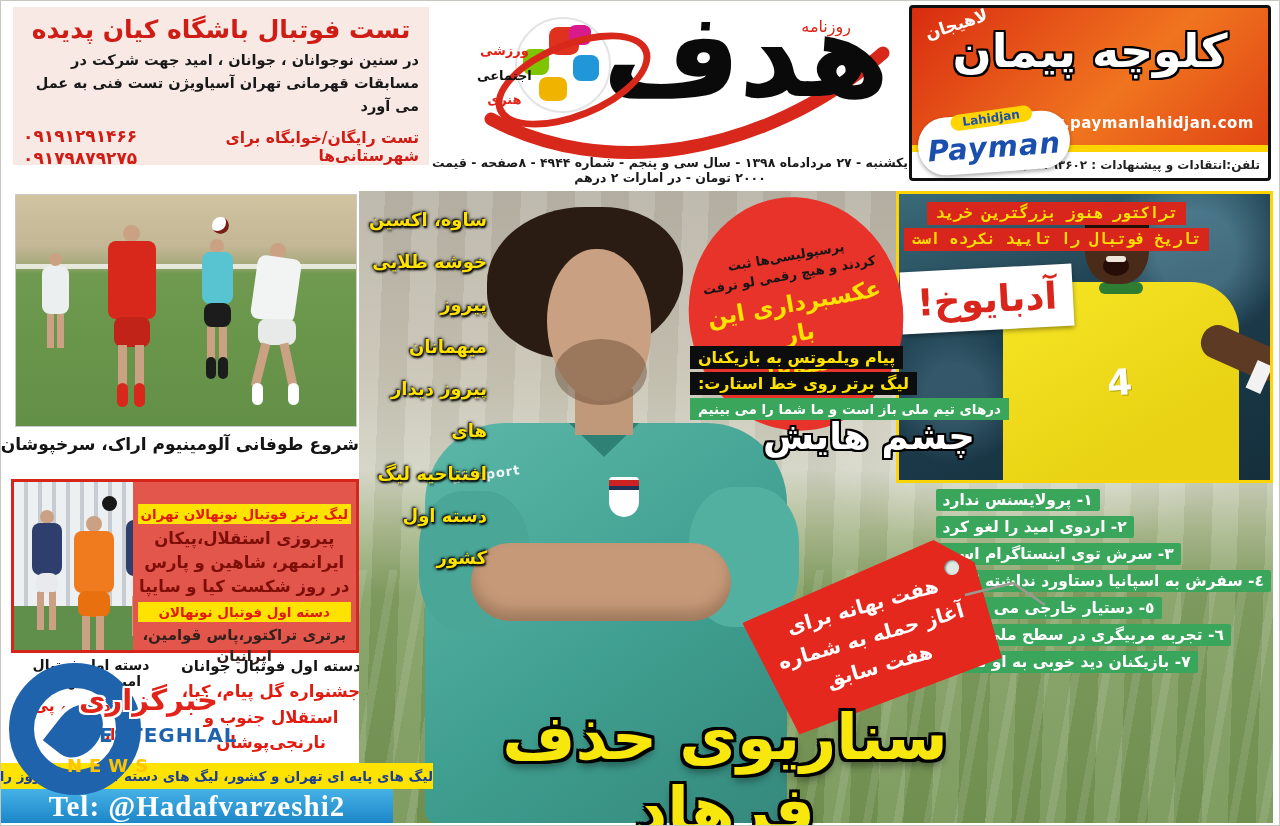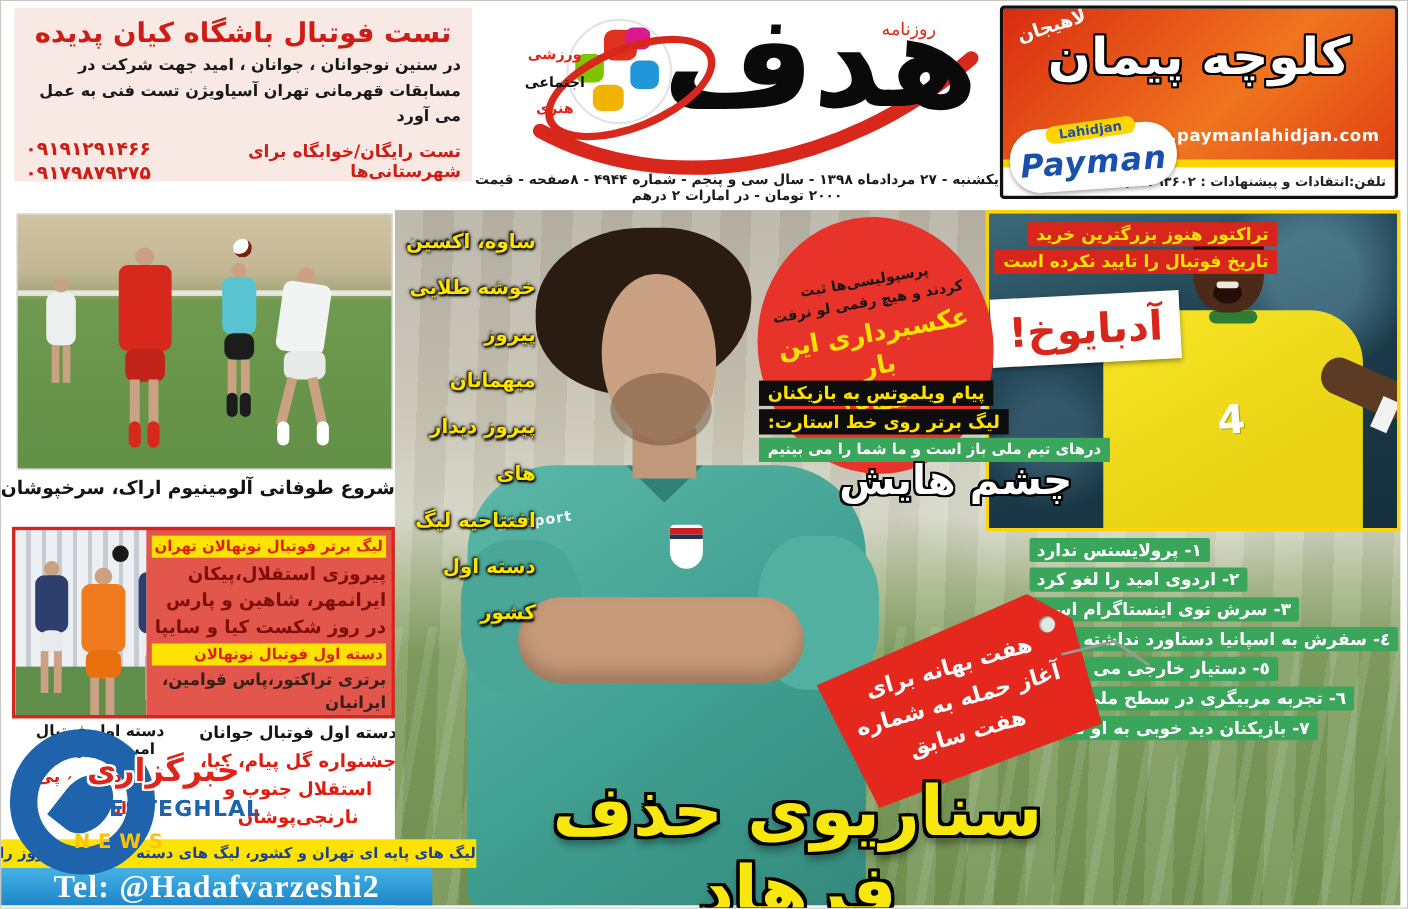--- a/index.html
+++ b/index.html
@@ -82,21 +82,21 @@
   #photo-right .bokeh{position:absolute;inset:0;background:radial-gradient(circle at 80% 20%,rgba(140,200,220,.35) 0 40px,rgba(0,0,0,0) 90px),radial-gradient(circle at 15% 70%,rgba(120,170,190,.25) 0 30px,rgba(0,0,0,0) 70px);}
   .adb-head{left:186px;top:10px;width:64px;height:80px;background:#4a2b1a;border-radius:46% 46% 42% 42%;}
   .adb-hairline{left:186px;top:8px;width:64px;height:26px;background:#241009;border-radius:50% 50% 0 0;}
   .adb-mouth{left:204px;top:62px;width:26px;height:20px;background:#260d07;border-radius:50%;}
   .adb-teeth{left:207px;top:62px;width:20px;height:6px;background:#efe7da;border-radius:3px;}
   .adb-body{left:104px;top:88px;width:236px;height:210px;background:linear-gradient(150deg,#f7e625,#e8d213 70%);border-radius:36px 48px 0 0;}
   .adb-trim{left:200px;top:88px;width:44px;height:12px;background:#2e7d32;border-radius:6px;}
   .adb-arm{left:300px;top:142px;width:86px;height:34px;background:#5c3a24;border-radius:16px;transform:rotate(24deg);}
   .adb-band{left:352px;top:168px;width:16px;height:30px;background:#f2f2f2;transform:rotate(24deg);}
   .adb-num{left:208px;top:168px;color:#ffffff;font-size:36px;font-weight:900;transform:rotate(-4deg);text-shadow:1px 1px 0 #b5a40a;}
-  #rb-strips{left:5px;top:8px;display:flex;flex-direction:column;align-items:flex-start;gap:3px;z-index:3;}
+  #rb-strips{left:5px;top:8px;display:flex;flex-direction:column;align-items:center;gap:3px;z-index:3;font-family:Liberation Mono, monospace;}
   #rb-strips .s{background:#d8261c;color:#ffe300;font-size:15.5px;font-weight:900;padding:2px 8px;white-space:nowrap;}
   #rb-name{left:2px;top:74px;width:172px;height:62px;background:#fff;transform:rotate(-3deg);box-shadow:0 2px 5px rgba(0,0,0,.4);display:flex;align-items:center;justify-content:center;color:#d8261c;font-size:37px;font-weight:900;z-index:3;}
 
   
   #glist{right:8px;top:488px;z-index:6;display:flex;flex-direction:column;align-items:flex-end;gap:5px;}
   #glist .item{background:#3aa65c;color:#fff;font-size:15.5px;font-weight:900;padding:2px 7px;white-space:nowrap;border-radius:2px;}
 
   
   #tag{left:750px;top:560px;width:240px;height:150px;background:#e5281e;border-radius:10px;transform:rotate(-16deg);z-index:7;display:flex;flex-direction:column;justify-content:center;text-align:center;color:#fff;font-size:20px;font-weight:900;line-height:1.55;clip-path:polygon(0 18%,86% 0,100% 22%,100% 88%,10% 100%);}
   #tag .hole{position:absolute;right:16px;top:24px;width:15px;height:15px;background:#dfe8e2;border-radius:50%;box-shadow:inset 1px 1px 2px rgba(0,0,0,.5);}
@@ -109,21 +109,21 @@
   #photo-tl{left:14px;top:193px;width:342px;height:233px;border:1px solid #c9c9c9;box-sizing:border-box;overflow:hidden;background:linear-gradient(to bottom,#cfc3a0 0%,#c3b795 22%,#a7a97c 30%,#6f9a4f 34%,#629046 100%);}
   #photo-tl .track{position:absolute;left:0;top:30%;width:100%;height:5px;background:rgba(255,255,255,.75);}
   .fig{position:absolute;}
   .fg-head{position:absolute;background:#caa183;border-radius:50%;}
   .fg-torso{position:absolute;border-radius:8px;}
   .fg-leg{position:absolute;background:#caa183;}
   #photo-ml{width:168px;height:100%;position:relative;overflow:hidden;background:repeating-linear-gradient(90deg,#edf0f3 0 10px,#c7ccd2 10px 14px);}
   #photo-ml .turf{position:absolute;left:0;bottom:0;width:100%;height:26%;background:#5f8f4a;}
   #headline1{left:6px;top:433px;width:352px;text-align:center;color:#141414;font-size:17px;font-weight:900;white-space:nowrap;}
   #redbox{left:10px;top:478px;width:348px;height:174px;border:3px solid #d8251c;box-sizing:border-box;background:#e2564c;display:flex;}
-  #redbox-content{flex:1;padding:3px 5px;text-align:right;}
+  #redbox-content{flex:1;padding:20px 5px;text-align:center;}
   #redbox .ystrip{background:#ffe300;color:#e11b10;font-size:13.5px;font-weight:900;padding:2px 3px;margin:2px 0;white-space:nowrap;}
   #redbox .maroon{color:#7e0e08;font-size:16.5px;font-weight:900;line-height:1.45;margin:3px 0;}
   #redbox .darktext{color:#35201c;font-size:15px;font-weight:900;line-height:1.4;margin-top:3px;}
   #youth{left:180px;top:656px;width:180px;text-align:center;}
   #youth .hdr{color:#151515;font-size:15px;font-weight:900;}
   #youth .txt{color:#e11b10;font-size:16.5px;font-weight:900;line-height:1.55;margin-top:4px;}
   #omid{left:4px;top:656px;width:172px;text-align:center;}
   #omid .hdr{color:#151515;font-size:14px;font-weight:900;}
   #omid .txt{color:#e11b10;font-size:15.5px;font-weight:900;line-height:1.5;margin-top:6px;}
 

